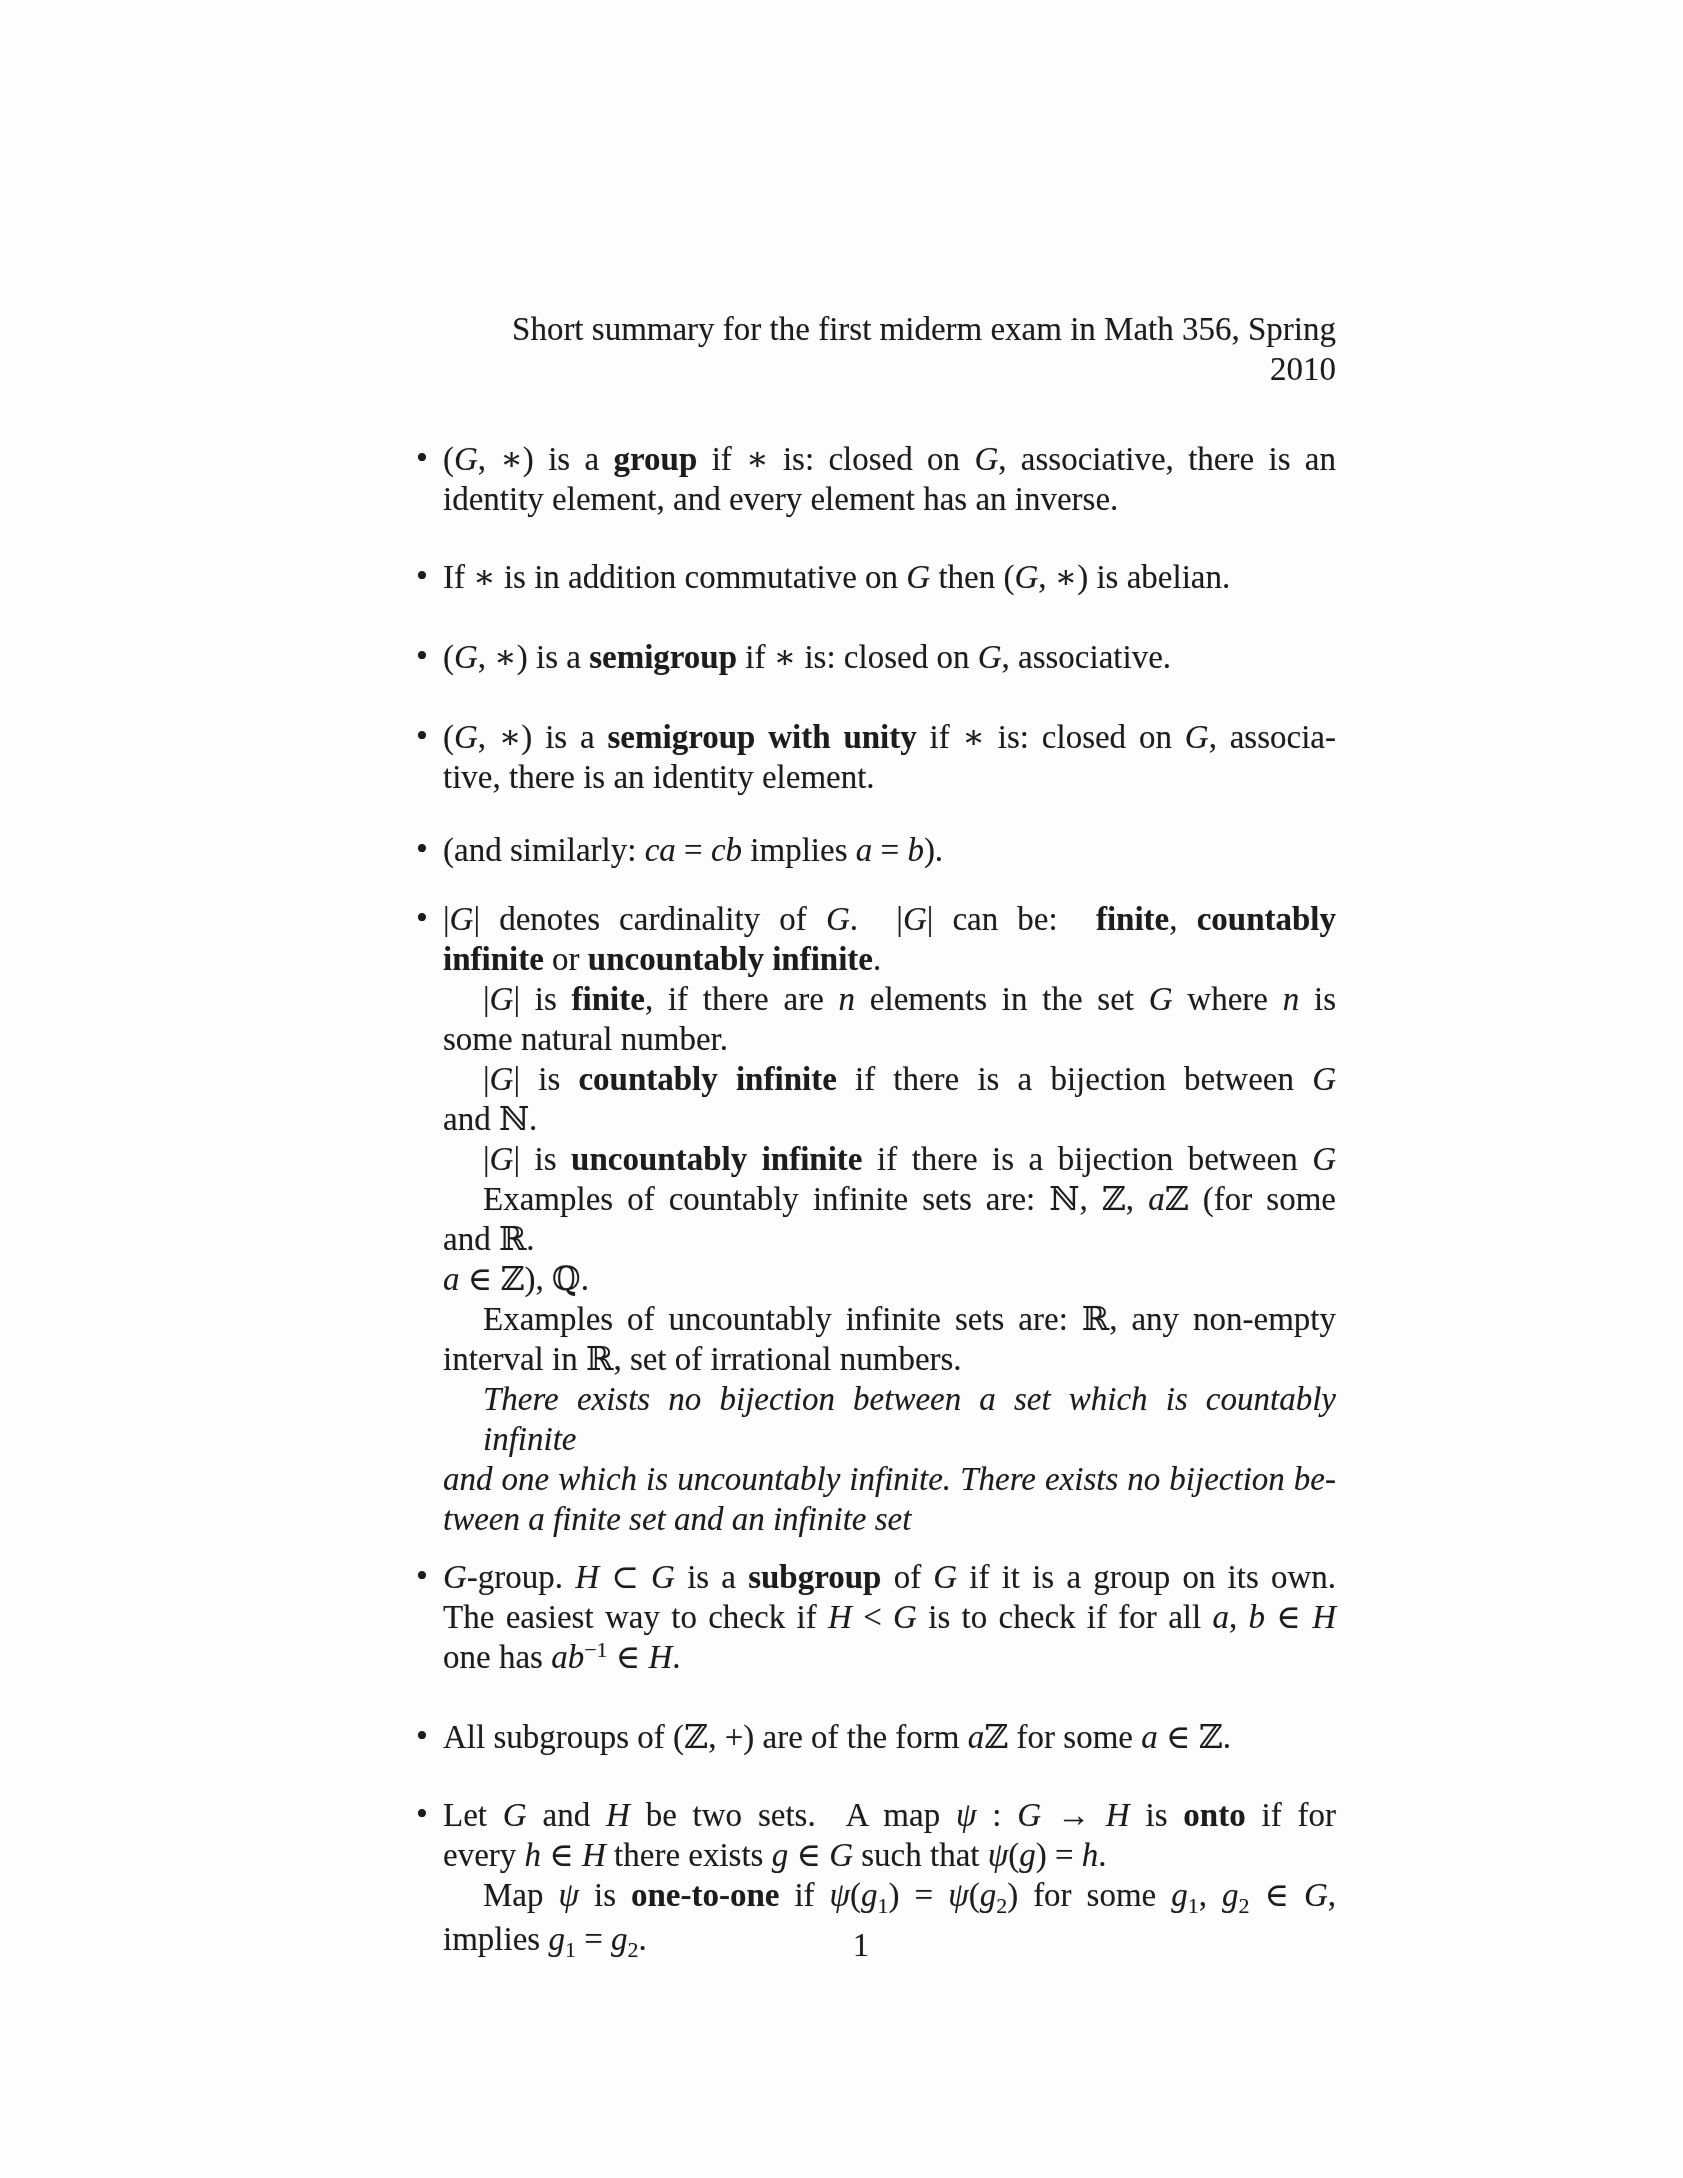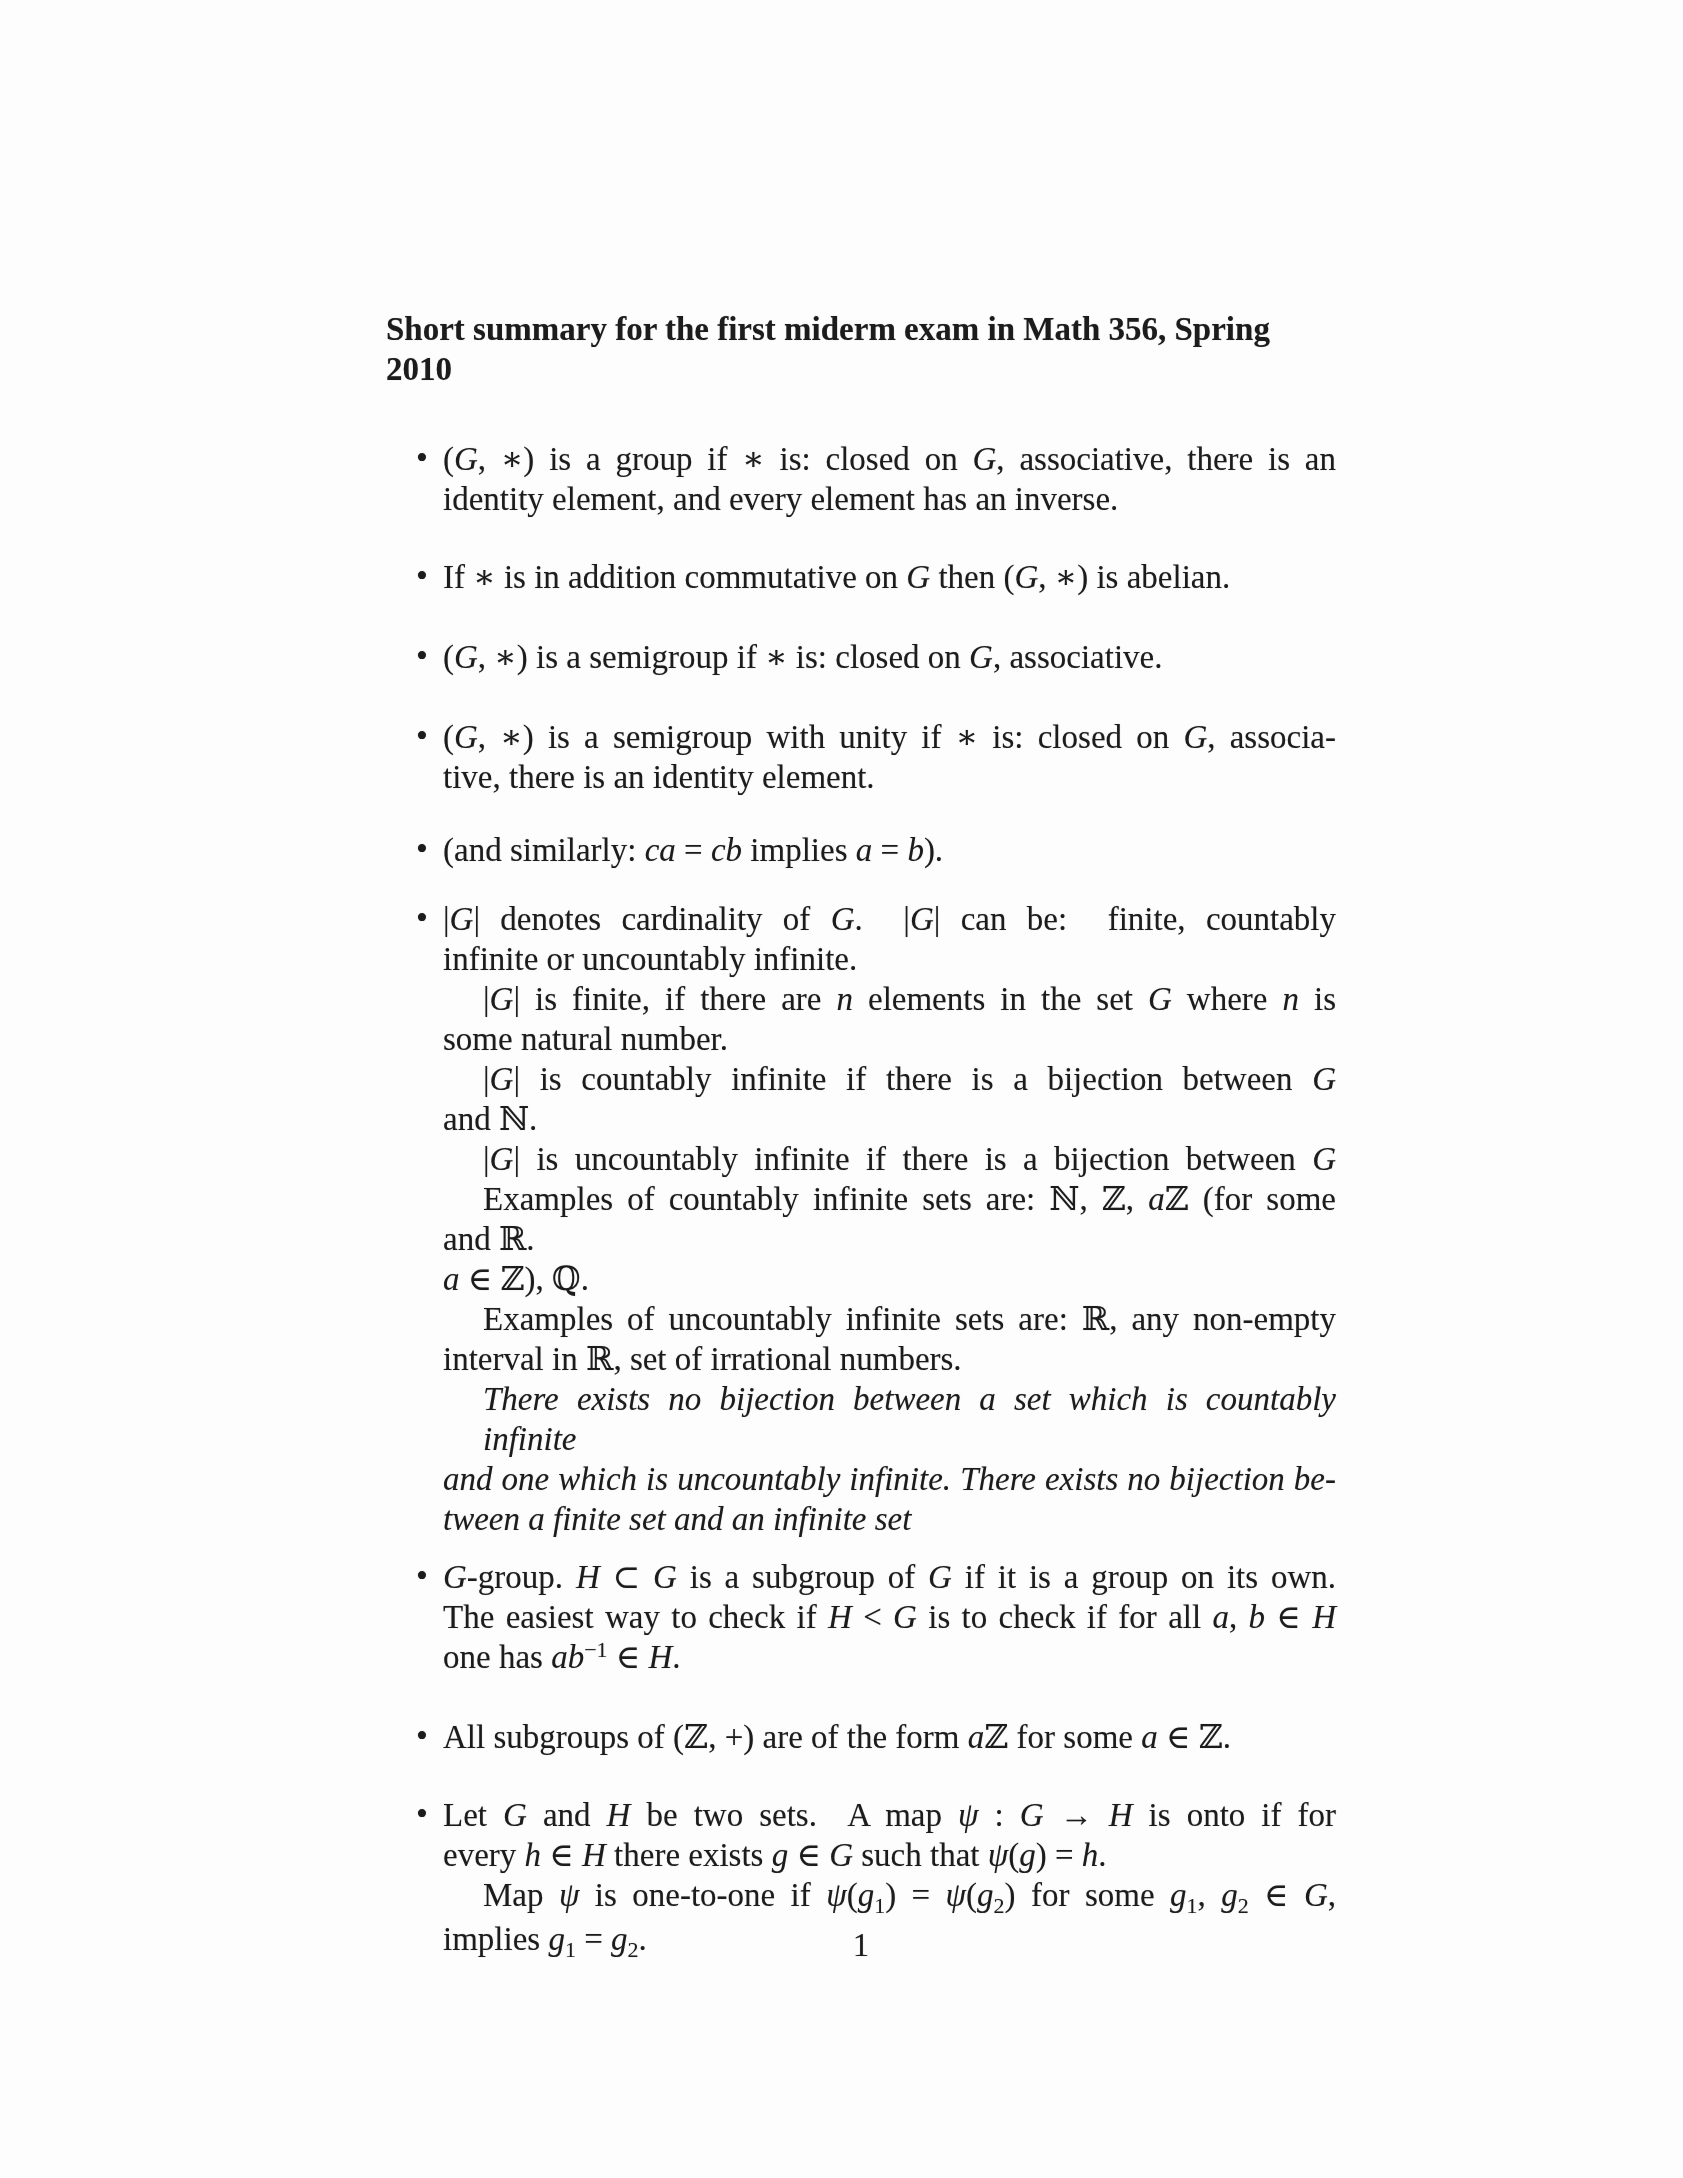--- a/index.html
+++ b/index.html
@@ -10,31 +10,31 @@
   }
   .page{
     position:relative;width:1683px;height:2178px;
     color:var(--ink,#1c1c1c);
     font-size:33px;line-height:40px;
     text-shadow:0 0 1px rgba(30,30,30,0.35);
   }
   .content{
     position:absolute;left:386px;top:309px;width:950px;
   }
-  .doc-title{ text-align:left;font-weight:bold; }
+  .doc-title{ text-align:right;font-weight:normal; }
   .t-line{ white-space:nowrap; }
   .item{ position:relative;margin-left:57px; }
   .bullet{
     position:absolute;left:-27px;top:-1px;
     font-size:34px;
   }
   .ln{ text-align:justify; text-align-last:justify; }
   .ln.end{ text-align:left; text-align-last:left; }
   .ln.ind{ padding-left:40px; }
-  .s-b{ font-weight:normal; }
+  .s-b{ font-weight:bold; }
   .s-i{ font-style:italic; }
   .s-sup{ font-size:22px; position:relative; top:-11px; }
   .s-sub{ font-size:22px; position:relative; top:7px; }
   .footer{
     position:absolute;left:386px;top:1925px;width:950px;
     text-align:center;
   }
 </style>
 </head>
 <body style="background: rgb(253, 253, 253);">

